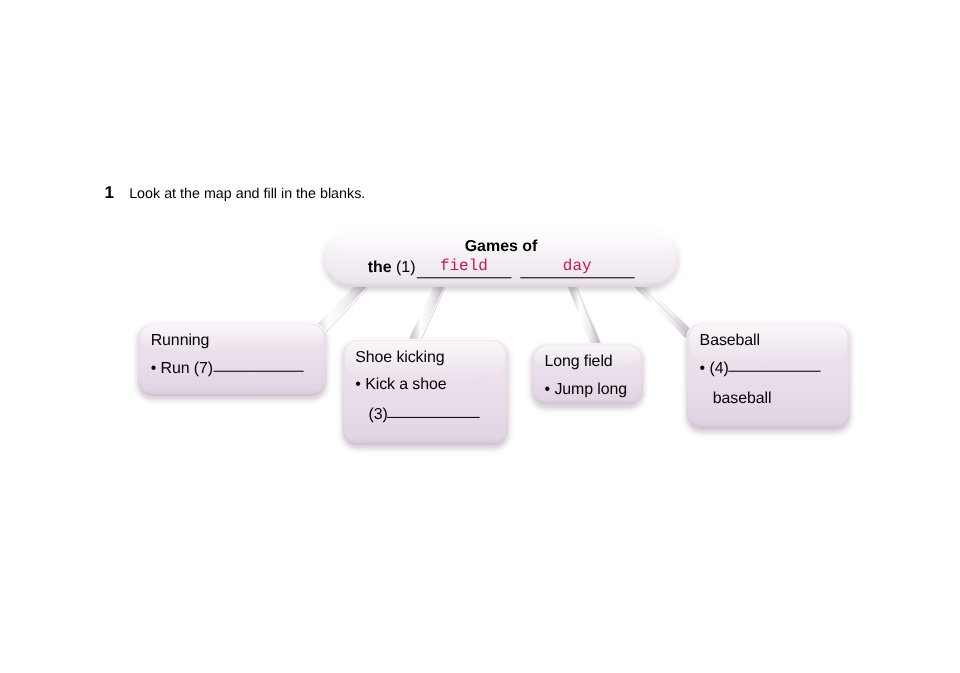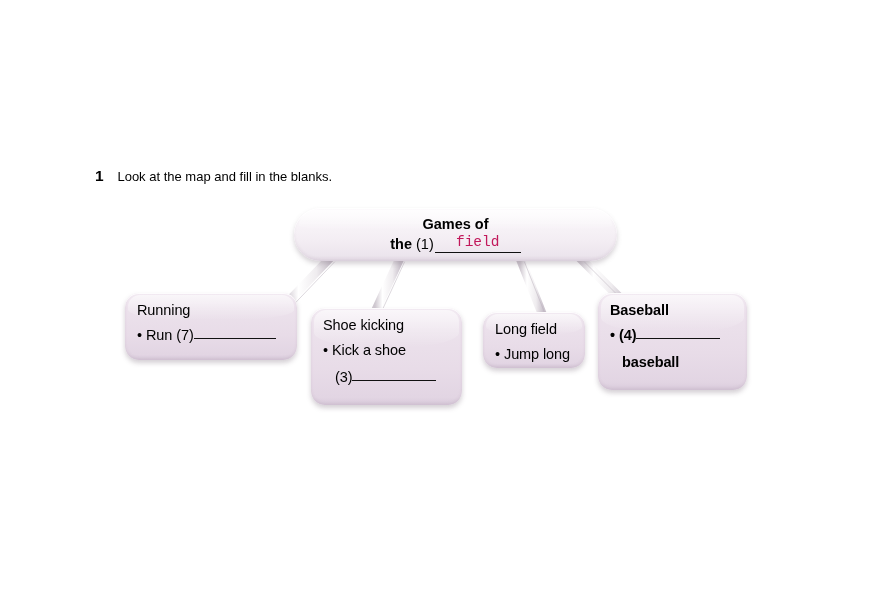--- a/index.html
+++ b/index.html
@@ -136,42 +136,42 @@
   }
   #node-root .inner { padding: 7px 0 0 0; }
   #node-root .root-title {
     text-align: center;
     font-weight: bold;
     font-size: 14.5px;
     line-height: 18px;
   }
   #node-root .root-line {
     display: flex;
-    align-items: center;
+    align-items: flex-start;
     justify-content: center;
     font-size: 14.5px;
     line-height: 20px;
     white-space: nowrap;
   }
   #node-root .the { font-weight: bold; }
   .answer-blank {
     display: inline-block;
     border-bottom: 1.4px solid #111;
     text-align: center;
     color: #c2185b;
     position: relative;
     top: -1px;
     font-family: Liberation Mono, monospace;
   }
 
   
   #node-running    { left: 125px; top: 293px; width: 172px; height: 67px; }
   #node-shoekick   { left: 311px; top: 308px; width: 151px; height: 97px; }
   #node-longjump   { left: 483px; top: 312px; width: 102px; height: 56px; }
-  #node-baseball   { left: 598px; top: 293px; width: 149px; height: 97px; font-weight: bold; }
+  #node-baseball   { left: 624px; top: 293px; width: 149px; height: 97px; }
 </style>
 </head>
 <body>
 
 <div id="instruction">
   <span class="num">1</span>
   <span class="txt">Look at the map and fill in the blanks.</span>
 </div>
 
 <div id="diagram">
@@ -199,20 +199,21 @@
     </g>
   </svg>
 
   <div class="node" id="node-root">
     <div class="inner">
       <div class="root-title">Games of</div>
       <div class="root-line">
         <span class="the">the</span>
         <span style="margin-left:4px;">(1)</span>
         <span class="answer-blank" style="width:86px;margin-left:1px;">field</span>
+        <span class="answer-blank" style="width:104px;margin-left:8px;">day</span>
       </div>
     </div>
   </div>
 
   <div class="node" id="node-running">
     <div class="inner">
       <div class="title">Running</div>
       <div class="line" style="margin-top:8px;">
         <span class="bullet">•</span>
         <span>Run (7)</span>

